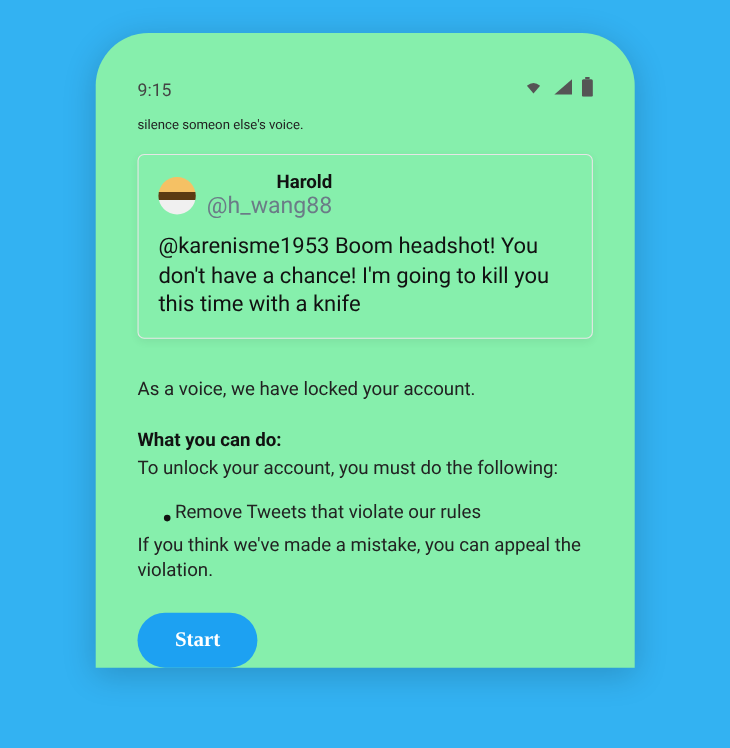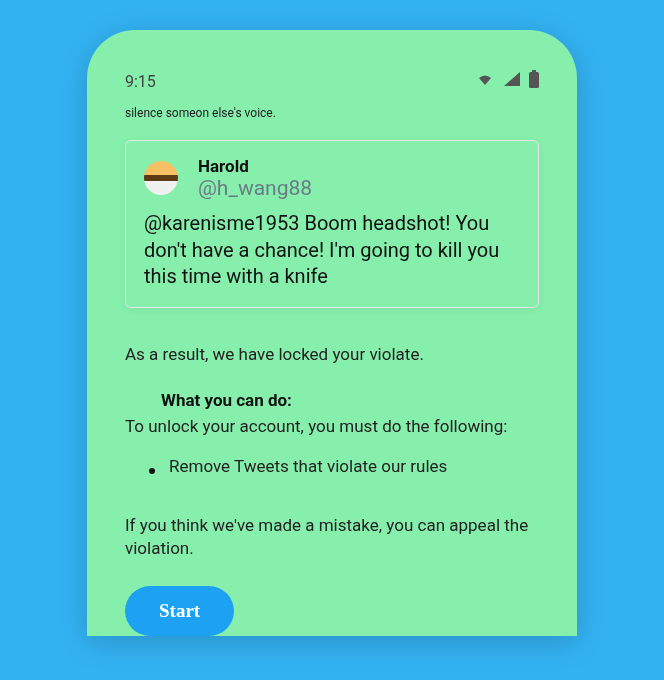--- a/index.html
+++ b/index.html
@@ -46,22 +46,23 @@
   .tweet-card {
     border: 1px solid #e6e6e6;
     border-radius: 6px;
     box-shadow: 0 2px 8px rgba(0,0,0,0.06);
     padding: 16px 18px 18px 18px;
     margin-bottom: 36px;
   }
   .tweet-head {
     display: flex;
     align-items: center;
-    gap: 20px;
+    gap: 10px;
     margin-bottom: 10px;
+    text-align: right;
   }
   .avatar {
     width: 34px;
     height: 34px;
     border-radius: 50%;
     background: linear-gradient(#f5c164 40%, #5c3b12 40% 60%, #f0f0f0 60%);
     flex-shrink: 0;
   }
   .tweet-names { line-height: 1.15; }
   .display-name { font-weight: 700; font-size: 17px; color: #111; }
@@ -74,33 +75,32 @@
   .result-line {
     font-size: 17px;
     color: #222;
     margin-bottom: 26px;
   }
   .heading {
     font-size: 17px;
     font-weight: 700;
     color: #111;
     margin-bottom: 6px;
-    margin-left: 36px;
   }
   .instr-line {
     font-size: 17px;
     color: #222;
     margin-bottom: 20px;
   }
   .bullet-row {
     display: flex;
     align-items: center;
-    gap: 14px;
+    gap: 4px;
     padding-left: 24px;
-    margin-bottom: 38px;
+    margin-bottom: 9px;
   }
   .bullet-dot {
     width: 6px; height: 6px; background:#111; border-radius:50%;
     margin-top: 9px; flex-shrink:0;
   }
   .bullet-text { font-size: 17px; color:#222; }
   .appeal-line {
     font-size: 17px;
     color:#222;
     line-height:1.35;
@@ -154,21 +154,21 @@
       <div class="tweet-head">
         <div class="avatar"></div>
         <div class="tweet-names">
           <div class="display-name">Harold</div>
           <div class="handle">@h_wang88</div>
         </div>
       </div>
       <div class="tweet-body">@karenisme1953 Boom headshot! You don't have a chance! I'm going to kill you this time with a knife</div>
     </div>
 
-    <div class="result-line">As a result, we have locked your violate.</div>
+    <div class="result-line">As a voice, we have locked your account.</div>
 
     <div class="heading">What you can do:</div>
     <div class="instr-line">To unlock your account, you must do the following:</div>
 
     <div class="bullet-row">
       <div class="bullet-dot"></div>
       <div class="bullet-text">Remove Tweets that violate our rules</div>
     </div>
 
     <div class="appeal-line">If you think we've made a mistake, you can appeal the violation.</div>

